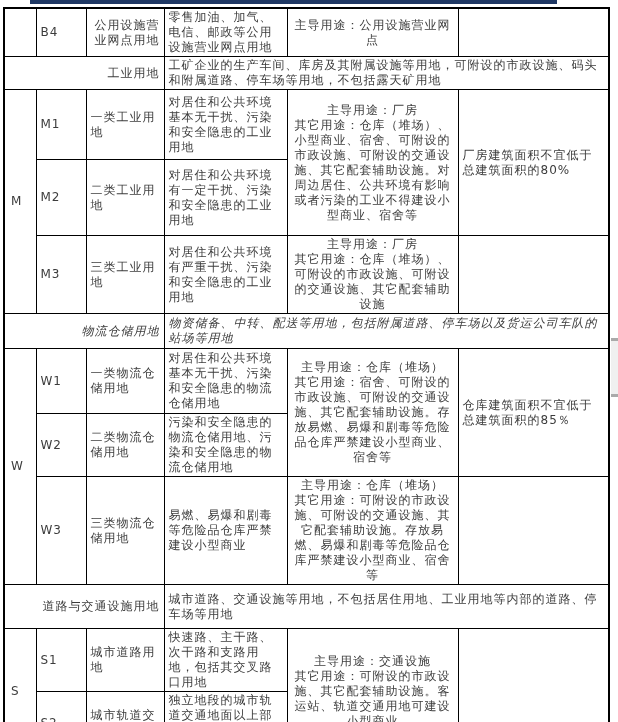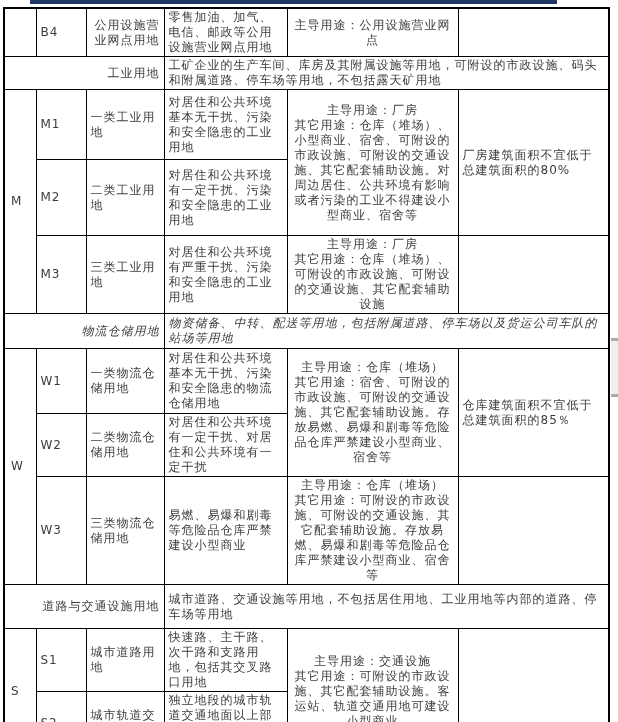--- a/index.html
+++ b/index.html
@@ -109,21 +109,21 @@
     <td>一类物流仓储用地</td>
     <td>对居住和公共环境基本无干扰、污染和安全隐患的物流仓储用地</td>
     <td rowspan="2" class="pre">主导用途：仓库（堆场）
 其它用途：宿舍、可附设的市政设施、可附设的交通设施、其它配套辅助设施。存放易燃、易爆和剧毒等危险品仓库严禁建设小型商业、宿舍等</td>
     <td rowspan="2">仓库建筑面积不宜低于总建筑面积的85％</td>
   </tr>
 
   <tr class="r-w2">
     <td>W2</td>
     <td>二类物流仓储用地</td>
-    <td>对居住和公共环境有一定干扰、对居住和公共环境有一定干扰</td>
+    <td>污染和安全隐患的物流仓储用地、污染和安全隐患的物流仓储用地</td>
   </tr>
 
   <tr class="r-w3">
     <td>W3</td>
     <td>三类物流仓储用地</td>
     <td>易燃、易爆和剧毒等危险品仓库严禁建设小型商业</td>
     <td class="pre">主导用途：仓库（堆场）
 其它用途：可附设的市政设施、可附设的交通设施、其它配套辅助设施。存放易燃、易爆和剧毒等危险品仓库严禁建设小型商业、宿舍等</td>
     <td></td>
   </tr>

